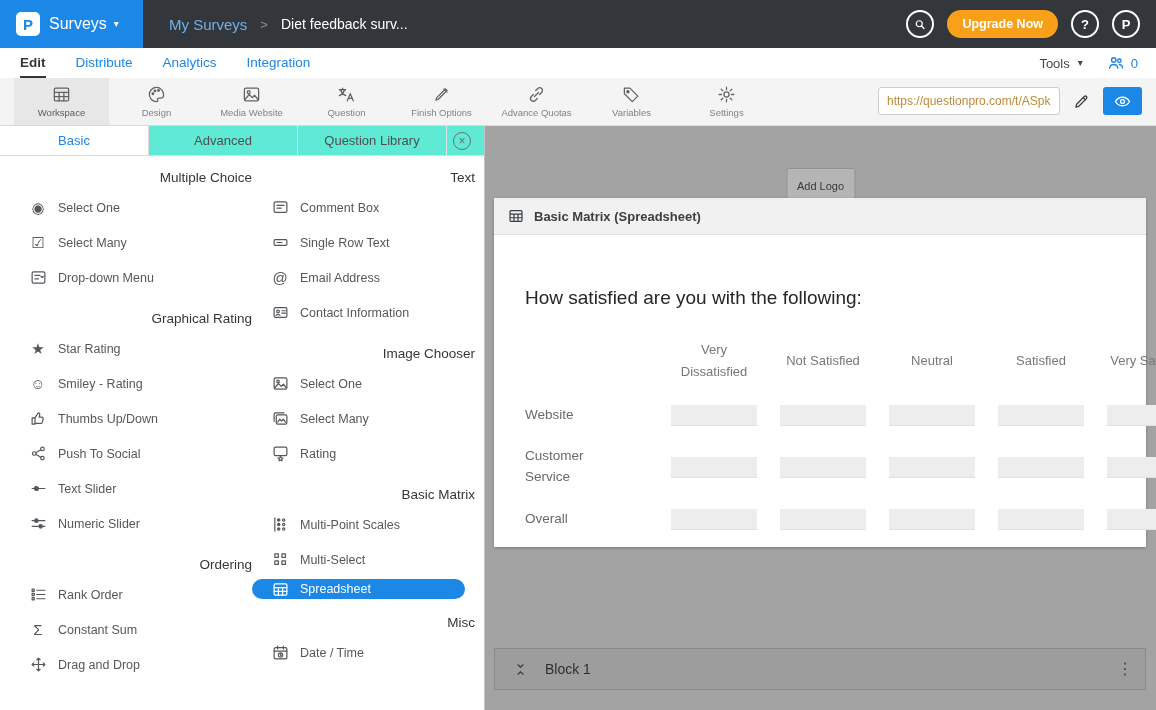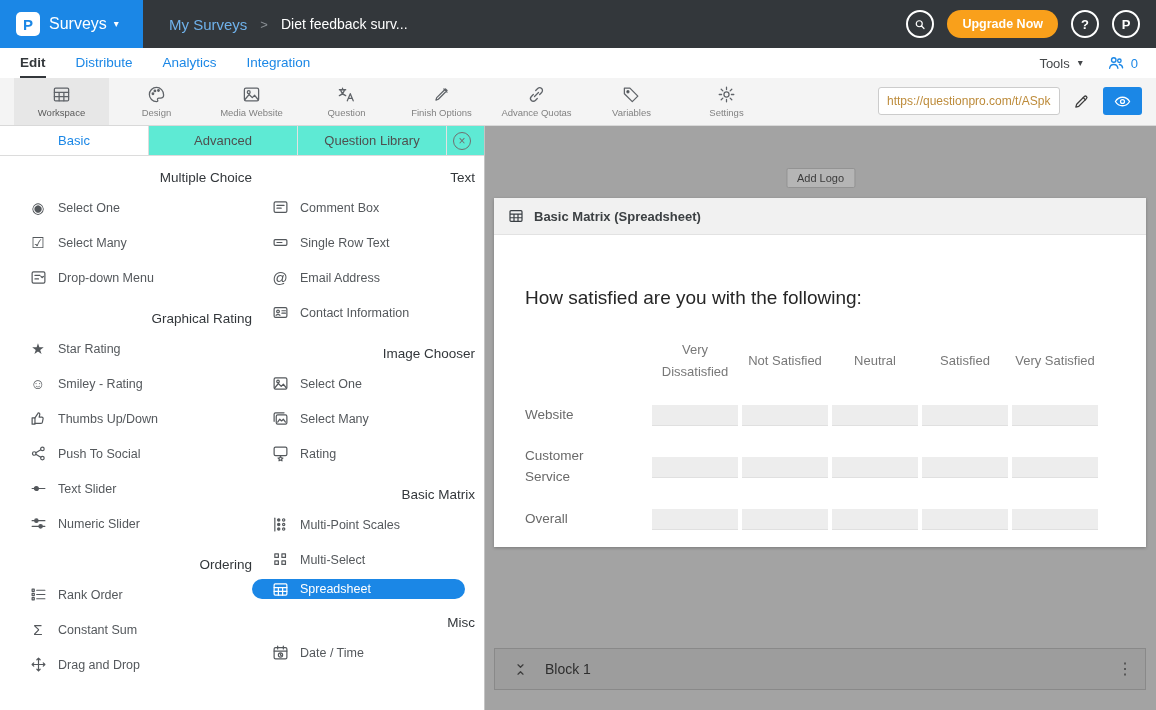--- a/index.html
+++ b/index.html
@@ -70,27 +70,27 @@
   .p-ic{width:20px;height:20px;display:flex;align-items:center;justify-content:center;color:#54585c;margin-right:10px;flex:0 0 20px;}
   .p-ic svg{width:17px;height:17px;stroke:currentColor;fill:none;stroke-width:1.7;stroke-linecap:round;stroke-linejoin:round;}
   .p-ic.glyph{font-size:15px;line-height:1;}
   .p-lbl{font-size:12.5px;color:#54585c;white-space:nowrap;}
   .p-item.selected{background:#1b87e6;border-radius:12px;height:20px;margin:2px 10px 3px 0;}
   .p-item.selected .p-ic,.p-item.selected .p-lbl{color:#fff;}
 
   
   .canvas{position:absolute;left:485px;top:126px;width:671px;height:584px;background:#a3a3a3;overflow:hidden;}
   .add-logo{position:absolute;top:42px;left:50%;transform:translateX(-50%);background:#b5b5b5;border:1px solid #939393;
-            color:#3b3b3b;font-size:11px;padding:3px 10px;border-radius:2px;cursor:pointer;font-family:inherit;}
+            color:#3b3b3b;font-size:11px;padding:11px 10px;border-radius:2px;cursor:pointer;font-family:inherit;}
   .qcard{position:absolute;left:9px;top:72px;width:652px;height:349px;background:#fff;box-shadow:0 1px 3px rgba(0,0,0,.25);box-sizing:border-box;}
   .qcard-head{height:37px;background:#f1f1f1;border-bottom:1px solid #e2e2e2;display:flex;align-items:center;padding-left:14px;box-sizing:border-box;}
   .qcard-head svg{width:16px;height:16px;stroke:#3a3f44;fill:none;stroke-width:1.8;margin-right:10px;}
   .qcard-title{font-size:13px;font-weight:bold;color:#3c4043;}
   .q-text{font-size:19px;color:#262626;margin:52px 0 24px 31px;}
-  .m-grid{display:grid;grid-template-columns:123px repeat(5,86px);column-gap:4px;align-items:center;margin-left:31px;}
+  .m-grid{display:grid;grid-template-columns:123px repeat(5,86px);column-gap:23px;align-items:center;margin-left:31px;}
   .m-colh{font-size:13px;color:#787878;text-align:center;line-height:1.7;min-height:56px;display:flex;align-items:center;justify-content:center;}
   .m-rowlbl{font-size:13.5px;color:#6a6a6a;line-height:1.55;padding-right:30px;box-sizing:border-box;}
   .m-cellwrap{height:52px;display:flex;align-items:center;}
   .m-cell{width:86px;height:21px;background:#ededed;border-bottom:1px solid #e0e0e0;box-sizing:border-box;cursor:text;}
   .block-bar{position:absolute;left:9px;top:522px;width:652px;height:42px;background:#9d9d9d;border:1px solid #898989;
              display:flex;align-items:center;box-sizing:border-box;}
   .block-collapse{margin-left:18px;cursor:pointer;display:flex;align-items:center;}
   .block-collapse svg{width:15px;height:15px;stroke:#3d3d3d;fill:none;stroke-width:2;stroke-linecap:round;stroke-linejoin:round;}
   .block-lbl{font-size:14px;color:#2e2e2e;margin-left:17px;}
   .block-kebab{margin-left:auto;margin-right:12px;color:#4a4a4a;font-size:16px;cursor:pointer;line-height:1;}

